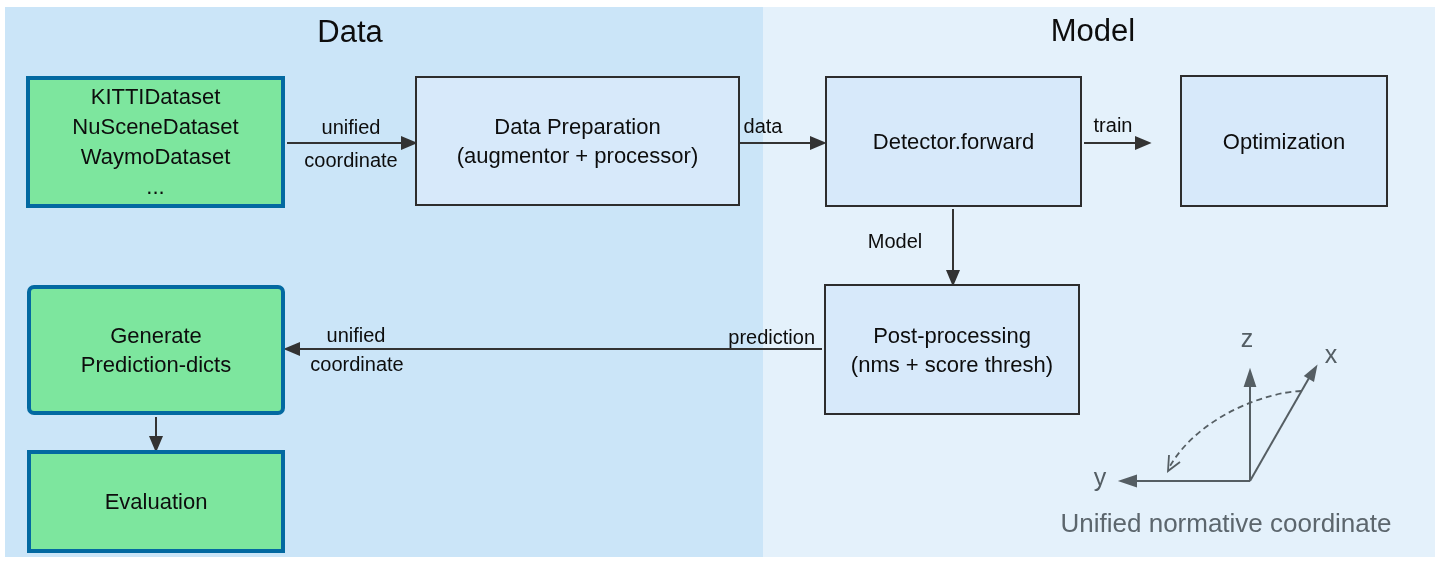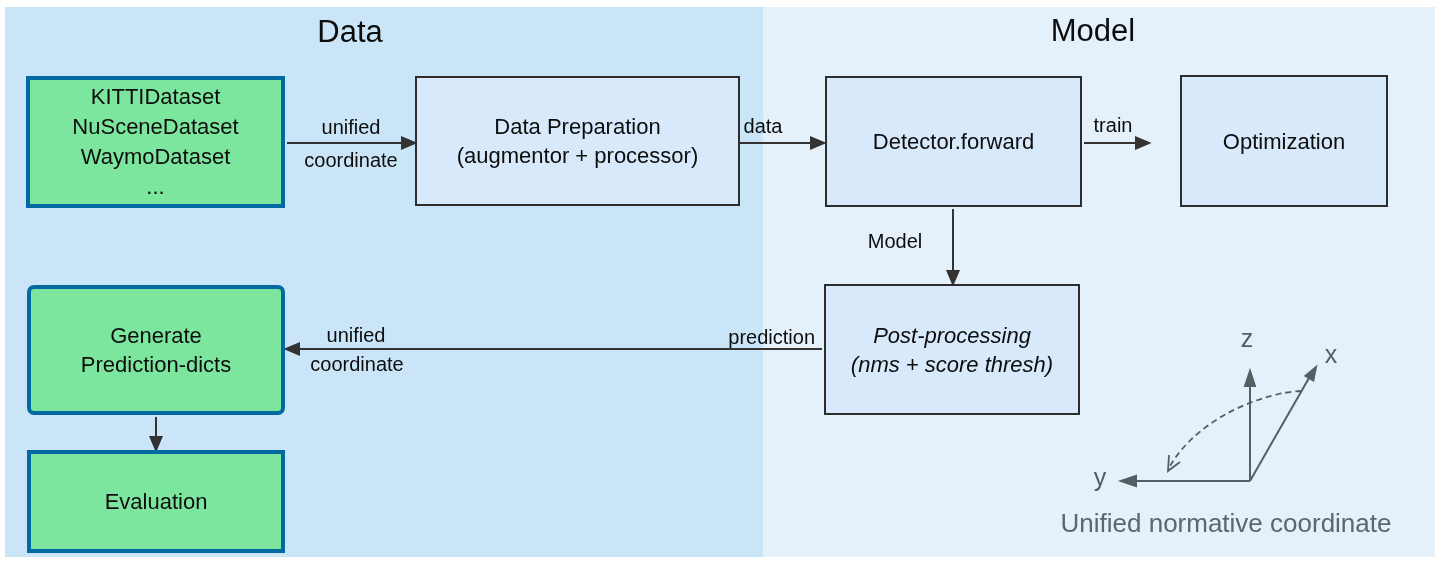--- a/index.html
+++ b/index.html
@@ -24,21 +24,21 @@
     white-space:nowrap;
   }
   .box.green { background:#7de69e; border:4px solid #0369a1; }
   .box.blue  { background:#d7e9fa; border:2px solid #2d2d2d; }
   .box .ln { display:block; }
 
   #box-datasets    { left:26px;   top:76px;  width:259px; height:132px; line-height:30px; }
   #box-preparation { left:415px;  top:76px;  width:325px; height:130px; }
   #box-detector    { left:825px;  top:76px;  width:257px; height:131px; }
   #box-optimization{ left:1180px; top:75px;  width:208px; height:132px; }
-  #box-postproc    { left:824px;  top:284px; width:256px; height:131px;font-style:italic; }
+  #box-postproc    { left:824px;  top:284px; width:256px; height:131px; }
   #box-generate    { left:27px;   top:285px; width:258px; height:130px;border-radius:7px; }
   #box-evaluation  { left:27px;   top:450px; width:258px; height:103px; }
 
   .edge-label {
     position:absolute; font-size:20px; line-height:24px; color:#0d0d0d;
     white-space:nowrap; transform:translateX(-50%);
   }
   .edge-label.right-anchor { transform:translateX(-100%); }
 
   #lbl-unified-1    { left:351px;  top:115px; }

